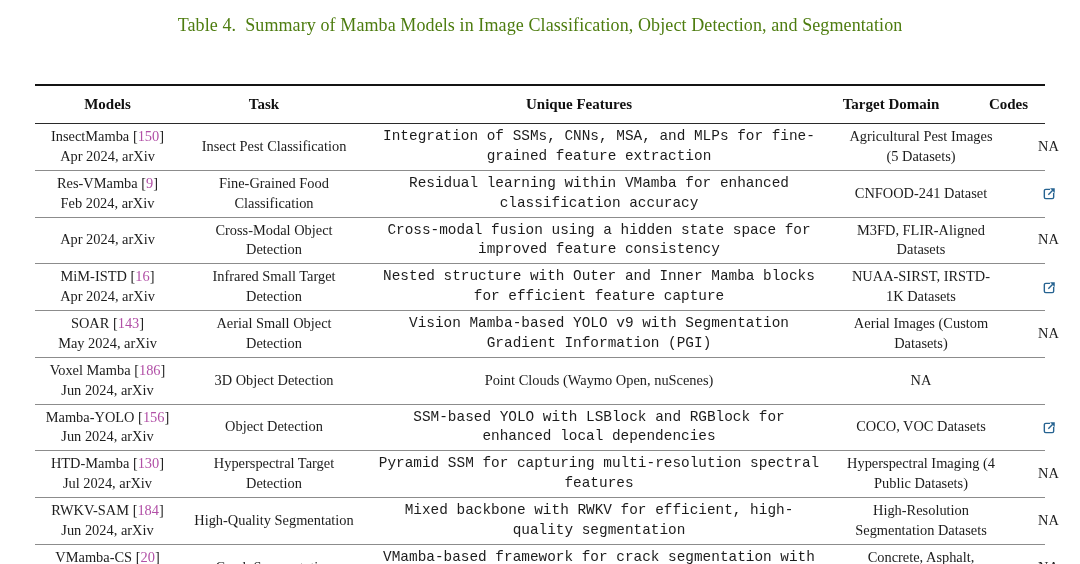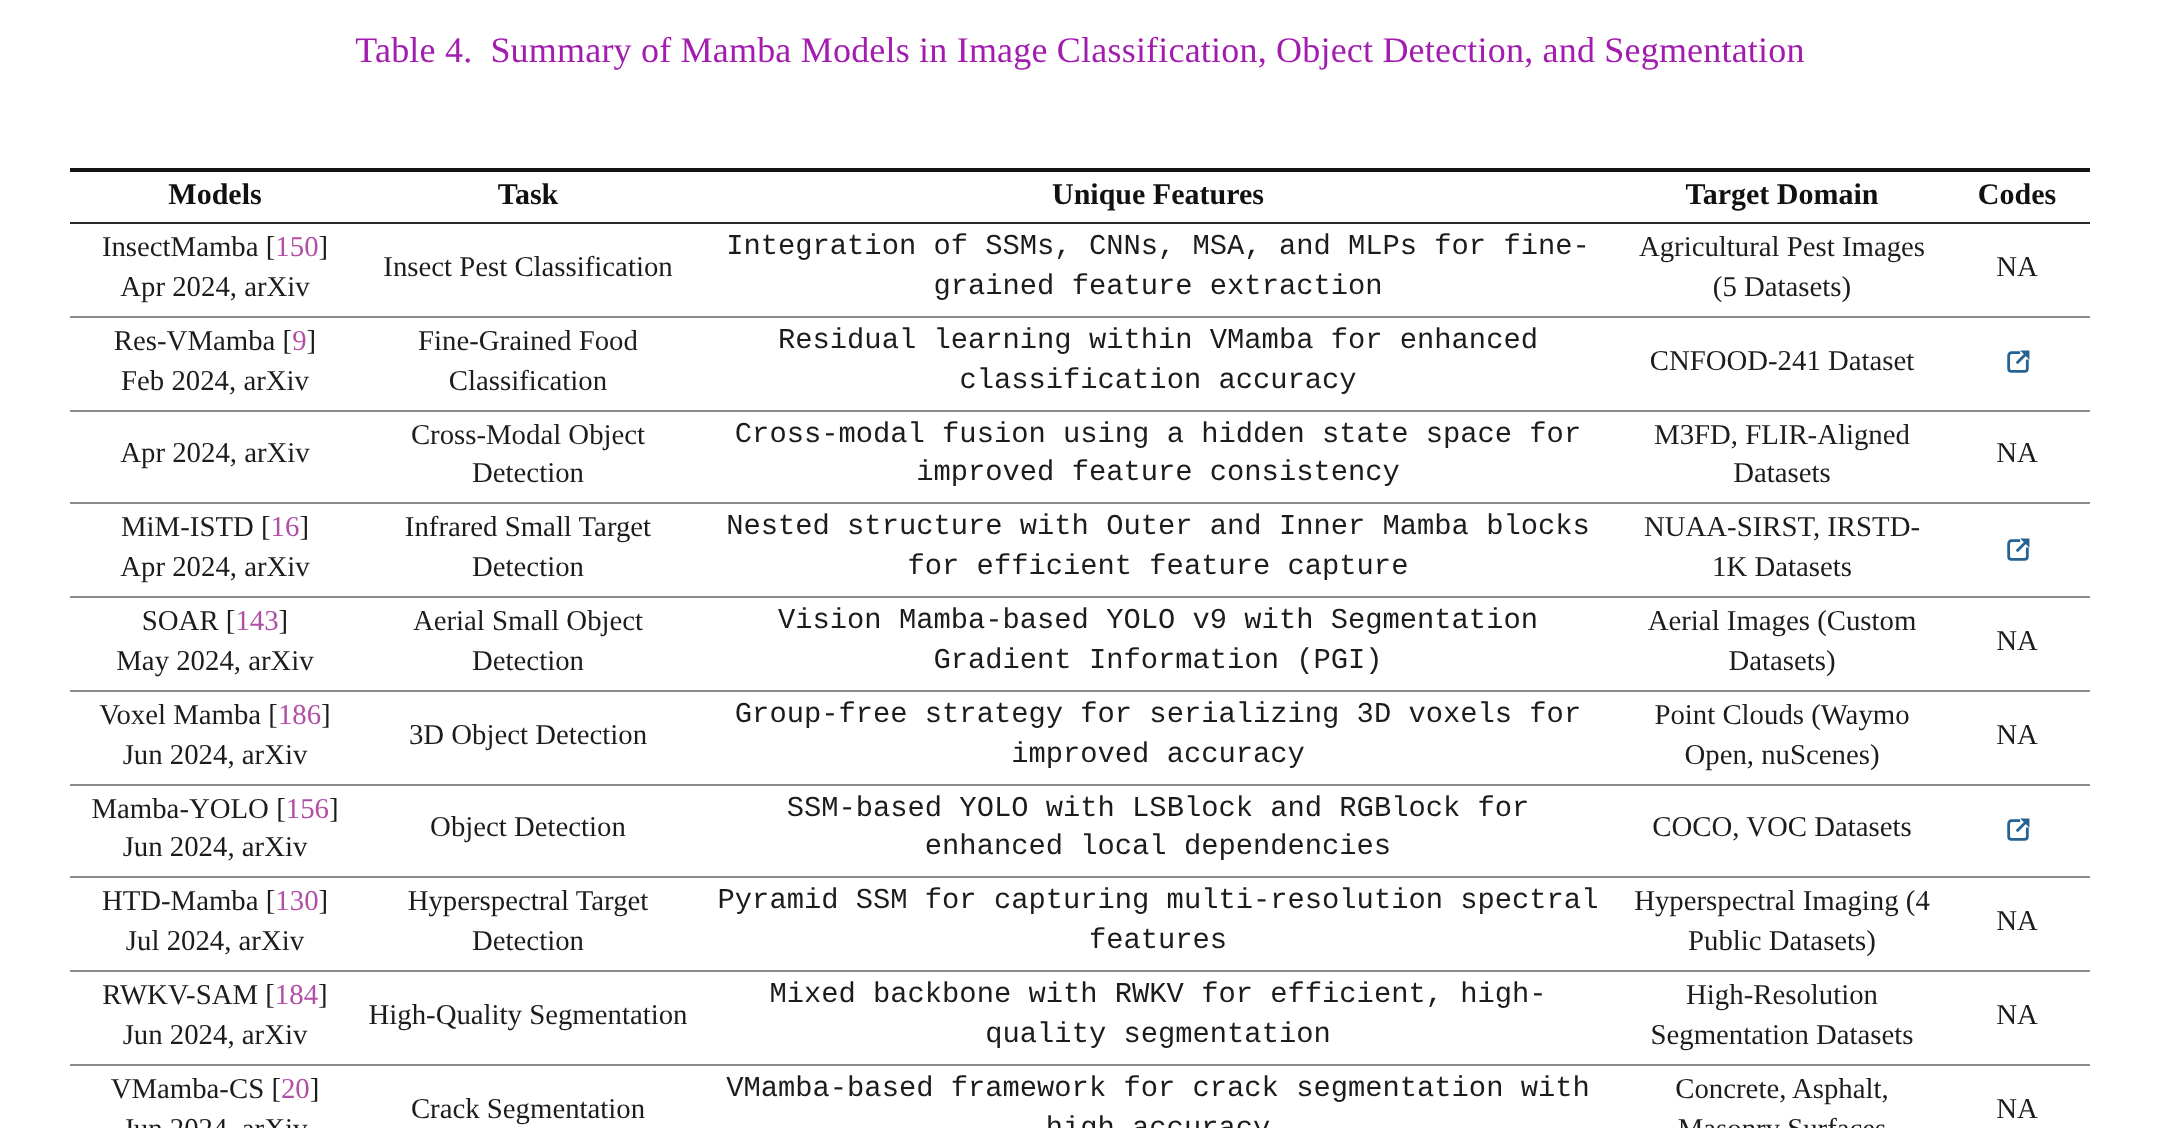--- a/index.html
+++ b/index.html
@@ -7,53 +7,54 @@
   body {
     font-family: "Liberation Serif", "DejaVu Serif", serif;
     color: #1c1c1c;
   }
   .page { width: 1080px; height: 564px; position: relative; }
 
   .caption {
     margin-top: 15px;
     text-align: center;
     font-size: 18px;
-    color: #a21caf;
+    color: #4d7c0f;
     letter-spacing: 0.1px;
   }
   .caption .cap-label { margin-right: 9px; }
 
   .tablewrap {
     position: absolute;
     left: 35px;
     top: 69px;
     width: 1010px;
   }
 
   .thead {
     display: grid;
     grid-template-columns: 145px 168px 462px 162px 73px;
     border-top: 2.5px solid #141414;
     border-bottom: 1.3px solid #2a2a2a;
-    height: 28px;
+    height: 40px;
     align-items: center;
   }
   .th {
     text-align: center;
     font-weight: bold;
     font-size: 15px;
     color: #111;
   }
 
   .tr {
     display: grid;
     grid-template-columns: 145px 168px 462px 162px 73px;
     min-height: 45px;
     align-items: center;
     border-bottom: 1px solid #8c8c8c;
+    gap: 10px;
   }
   .tr:last-child { border-bottom: 2.5px solid #141414; }
 
   .td {
     text-align: center;
     font-size: 14.4px;
     line-height: 1.38;
     padding: 3px 6px;
   }
   .col-features { padding: 3px 8px; font-family: Liberation Mono, monospace; }
@@ -151,21 +152,20 @@
     <div class="td col-domain">Aerial Images (Custom Datasets)</div>
     <div class="td col-codes"><span class="code-na">NA</span></div>
   </div>
 
   <div class="tr">
     <div class="td col-models">
       <span class="model-line"><span>Voxel Mamba</span> <span>[</span><span class="cite">186</span><span>]</span></span>
       <span class="model-date">Jun 2024, arXiv</span>
     </div>
     <div class="td col-task">3D Object Detection</div>
-    <div class="td col-features">Group-free strategy for serializing 3D voxels for improved accuracy</div>
     <div class="td col-domain">Point Clouds (Waymo Open, nuScenes)</div>
     <div class="td col-codes"><span class="code-na">NA</span></div>
   </div>
 
   <div class="tr">
     <div class="td col-models">
       <span class="model-line"><span>Mamba-YOLO</span> <span>[</span><span class="cite">156</span><span>]</span></span>
       <span class="model-date">Jun 2024, arXiv</span>
     </div>
     <div class="td col-task">Object Detection</div>

